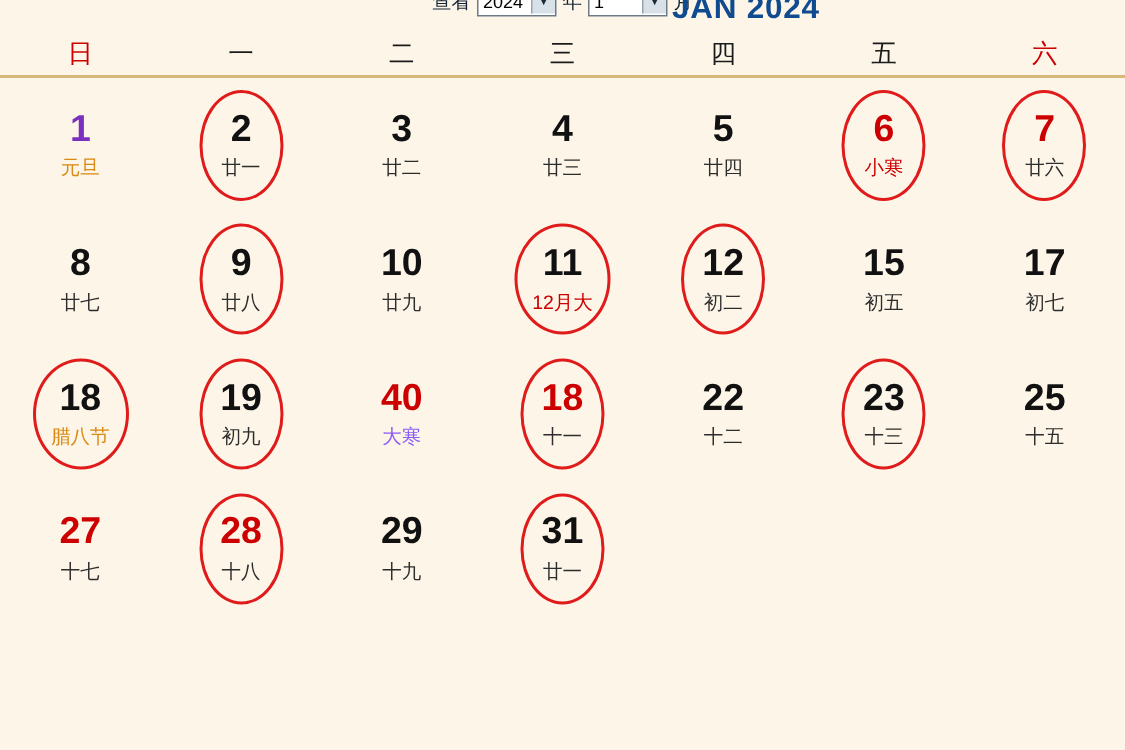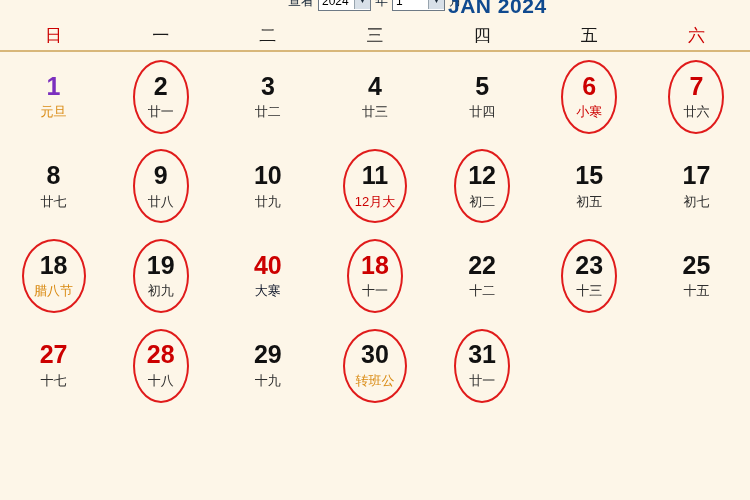--- a/index.html
+++ b/index.html
@@ -141,21 +141,21 @@
   .sub {
     position: relative;
     z-index: 2;
     margin-top: 4px;
     font-size: 13px;
     color: #2d2d2d;
     white-space: nowrap;
   }
   .sub.orange { color: #d98a12; }
   .sub.red { color: #cc0000; }
-  .sub.green { color: #0f172a; }
+  .sub.green { color: #8b5cf6; }
   .ellipse {
     position: absolute;
     z-index: 1;
     left: 50%;
     top: 50%;
     width: 56px;
     height: 74px;
     transform: translate(-50%, -50%);
     border: 2px solid #e01b1b;
     border-radius: 50%;
@@ -301,25 +301,20 @@
       <div class="cell">
         <div class="ellipse"></div>
         <div class="num red">28</div>
         <div class="sub">十八</div>
       </div>
       <div class="cell">
         <div class="num">29</div>
         <div class="sub">十九</div>
       </div>
       <div class="cell">
-        <div class="ellipse wide"></div>
-        <div class="num">30</div>
-        <div class="sub orange">转班公</div>
-      </div>
-      <div class="cell">
         <div class="ellipse"></div>
         <div class="num">31</div>
         <div class="sub">廿一</div>
       </div>
       <div class="cell">
         <div class="num"></div>
         <div class="sub"></div>
       </div>
       <div class="cell">
         <div class="num"></div>

